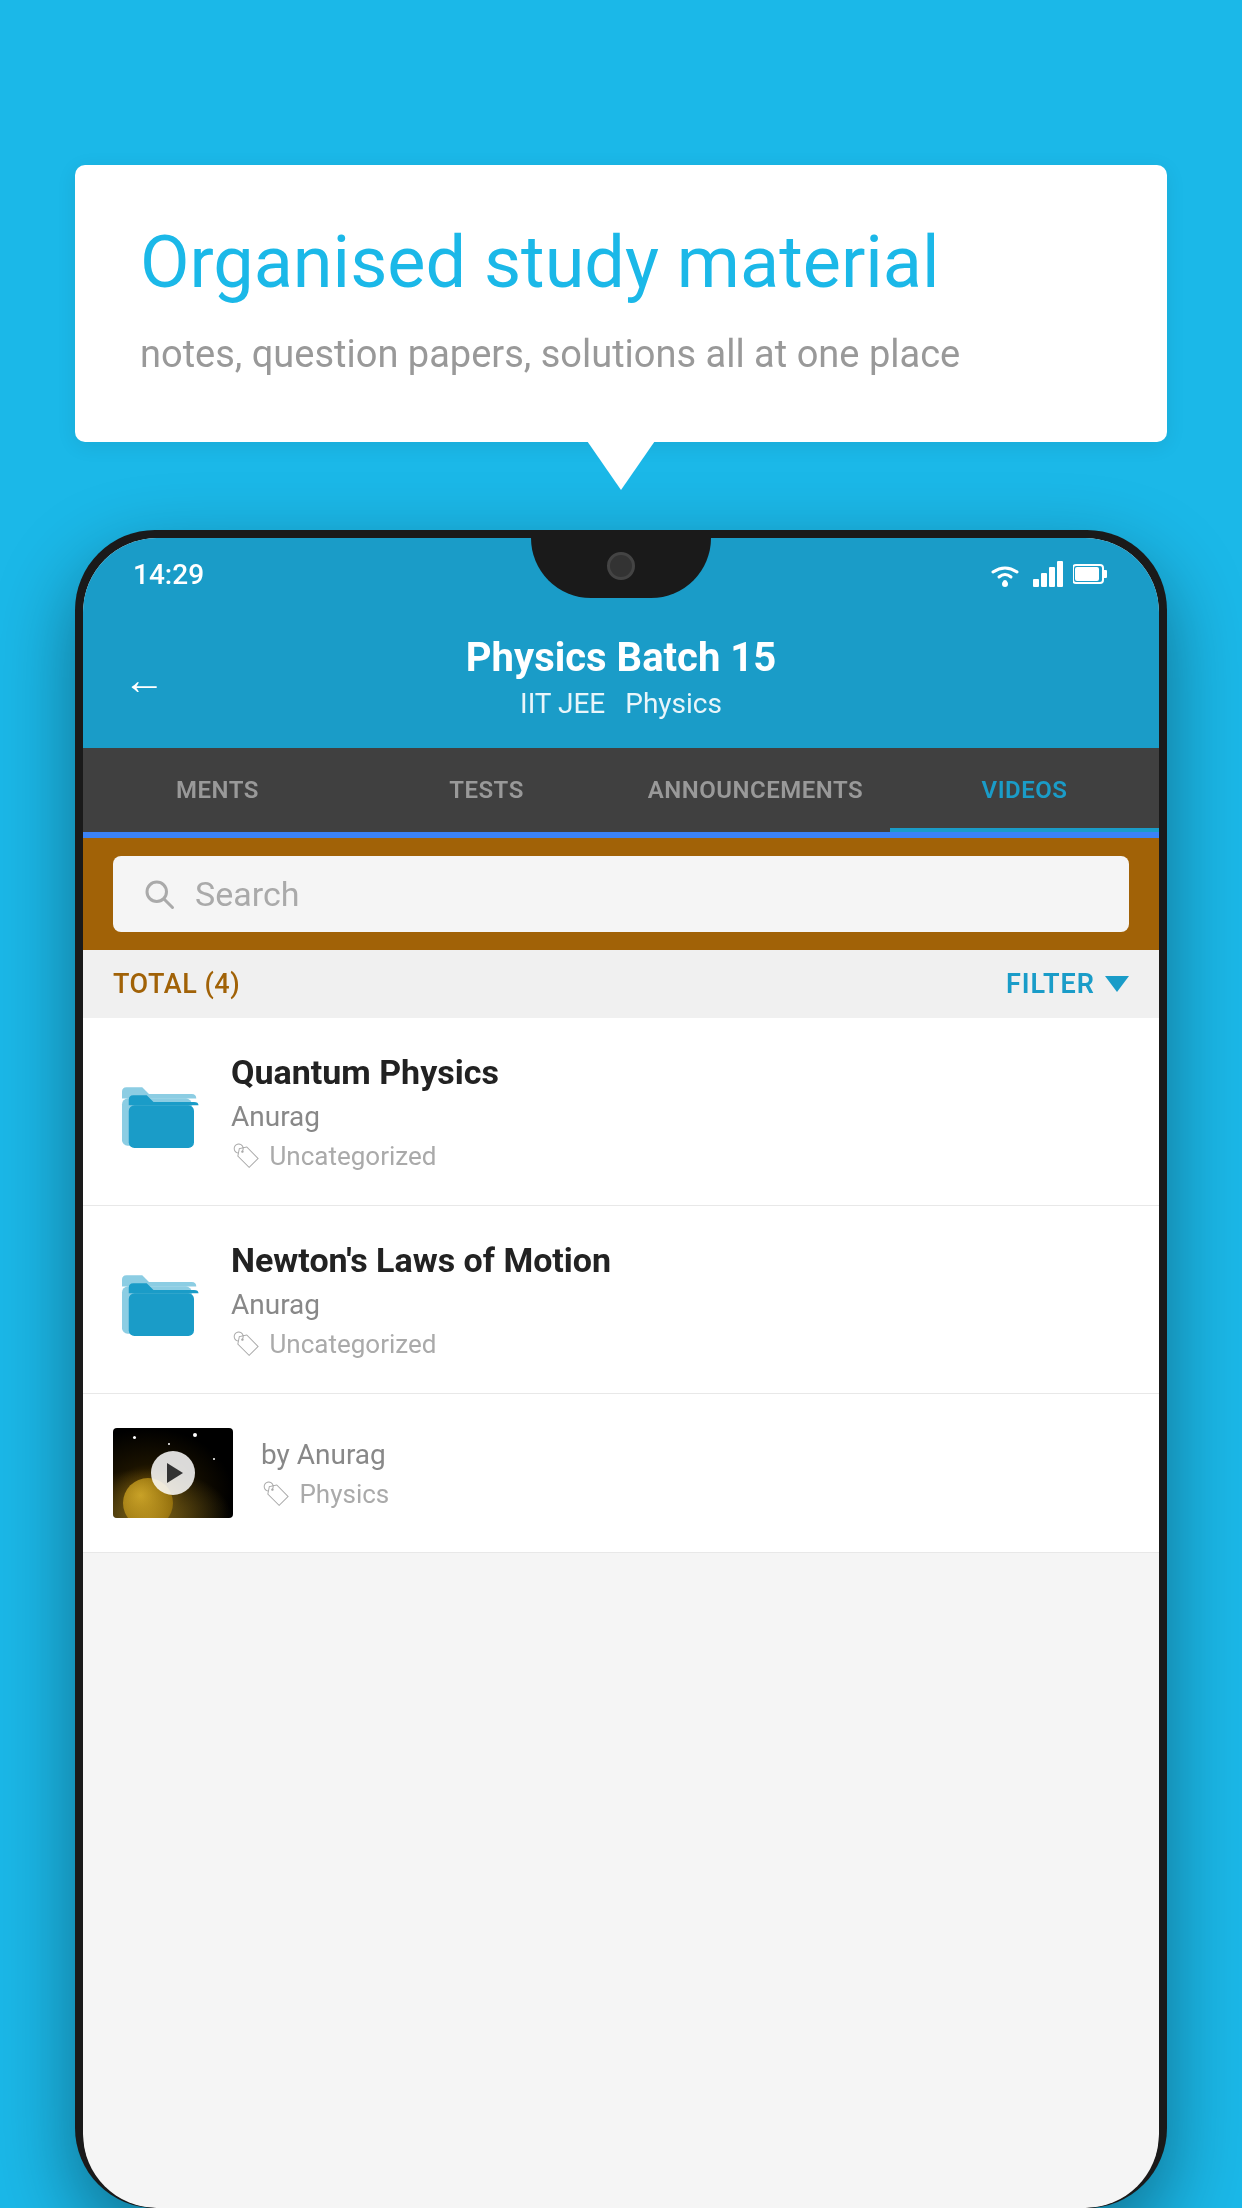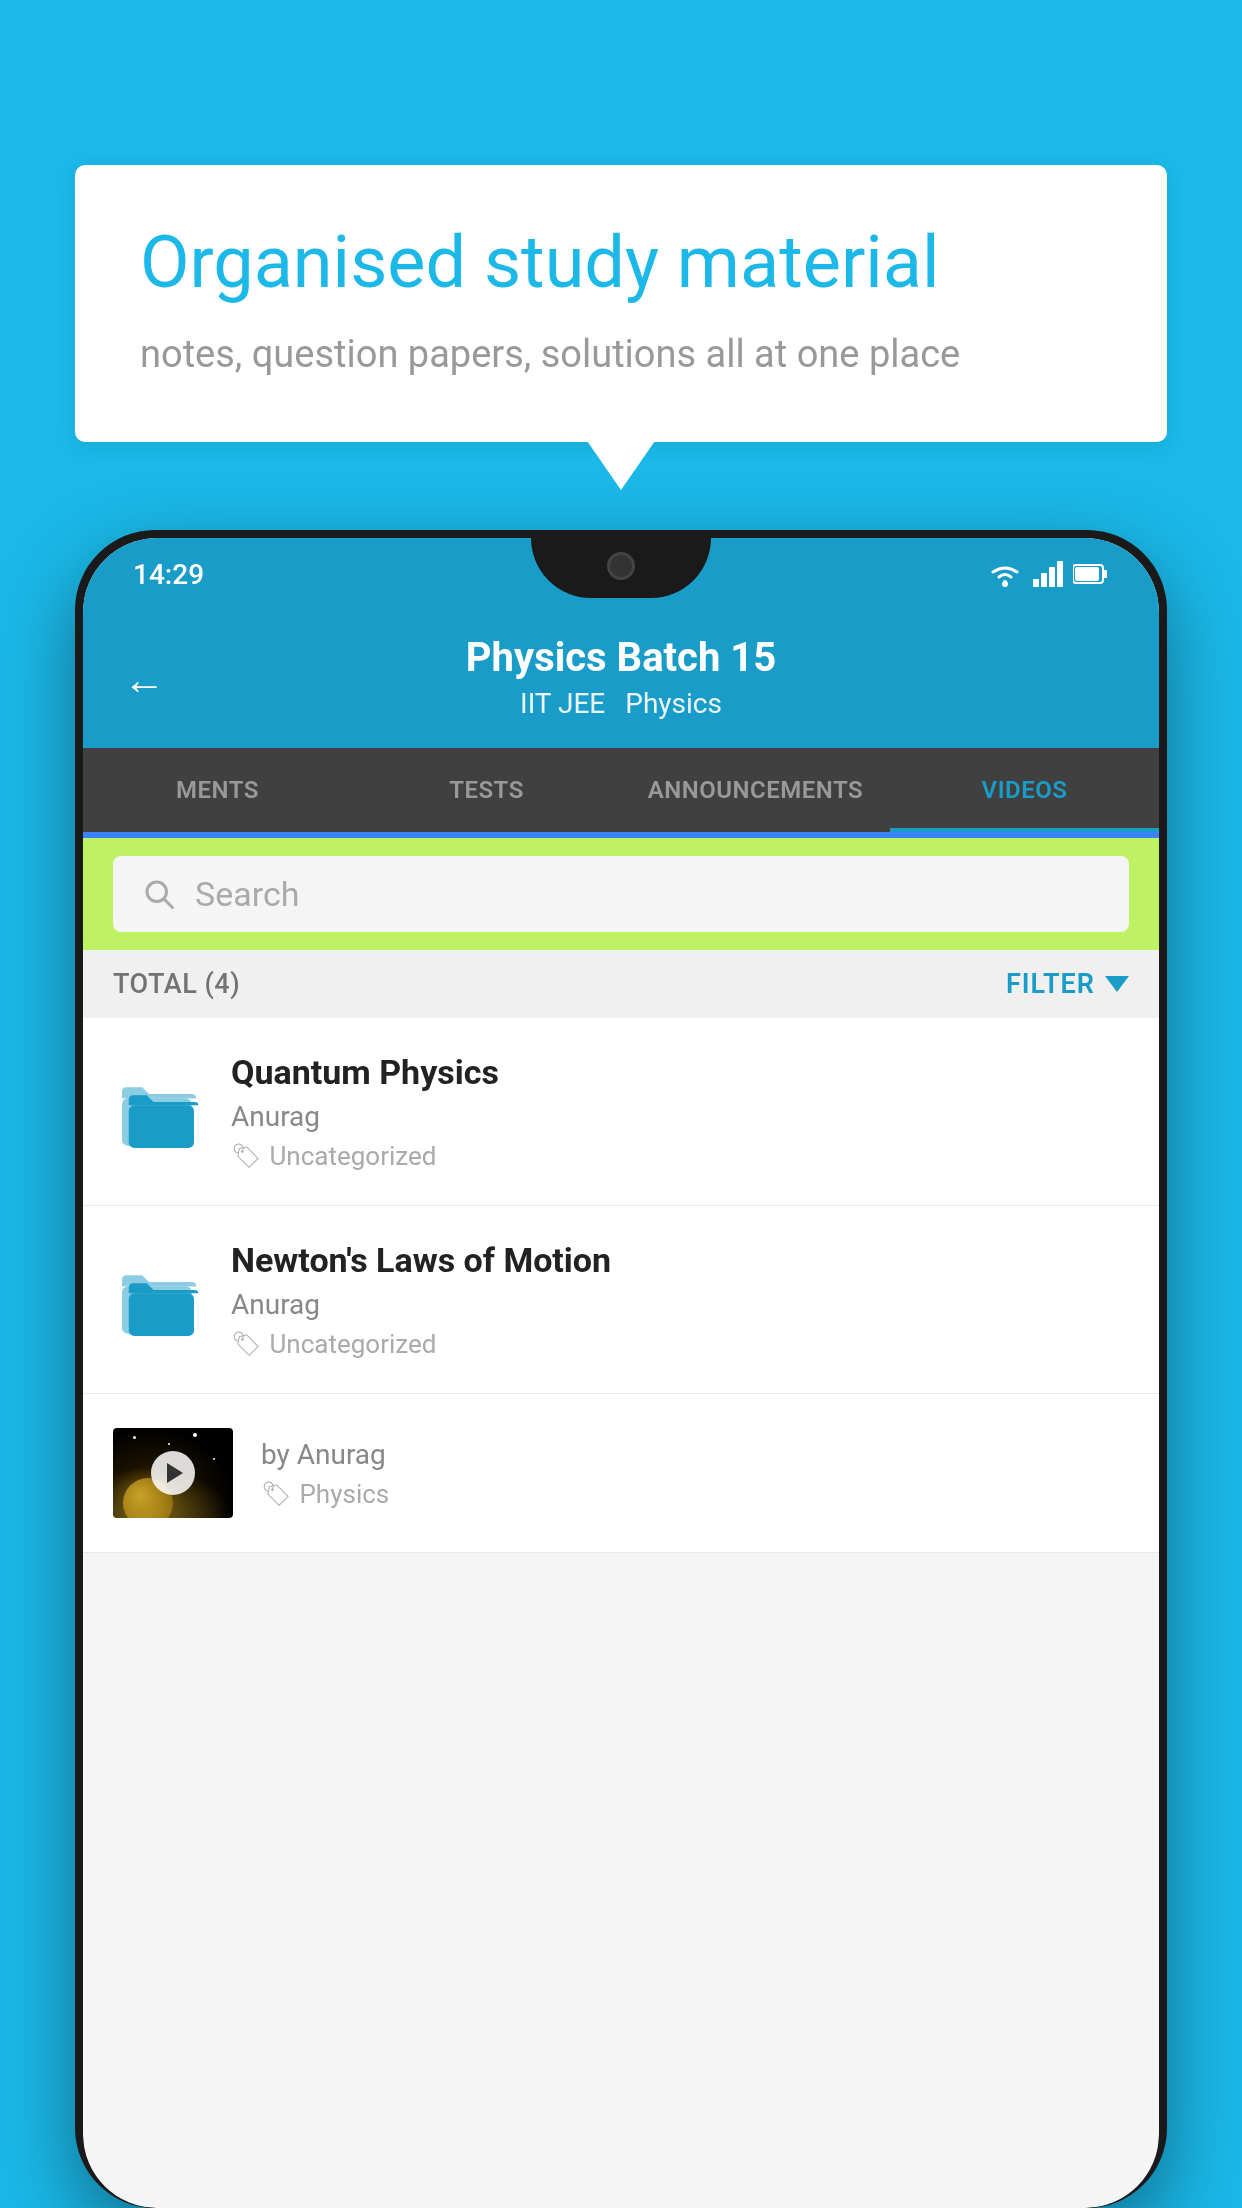--- a/index.html
+++ b/index.html
@@ -209,21 +209,21 @@
       position: absolute;
       bottom: 0;
       left: 0;
       right: 0;
       height: 4px;
       background: #1a9cc8;
     }
 
     
     .search-container {
-      background: #bef264;
+      background: #a16207;
       padding: 18px 30px;
     }
 
     .search-input {
       background: #f5f5f5;
       border-radius: 8px;
       display: flex;
       align-items: center;
       padding: 18px 28px;
       gap: 18px;
@@ -245,21 +245,21 @@
     
     .filter-bar {
       background: #f0f0f0;
       padding: 18px 30px;
       display: flex;
       align-items: center;
       justify-content: space-between;
     }
 
     .total-count {
-      color: #737373;
+      color: #a16207;
       font-size: 27px;
       font-weight: 500;
       letter-spacing: 0.5px;
     }
 
     .filter-btn {
       display: flex;
       align-items: center;
       gap: 10px;
       color: #1a9cc8;

